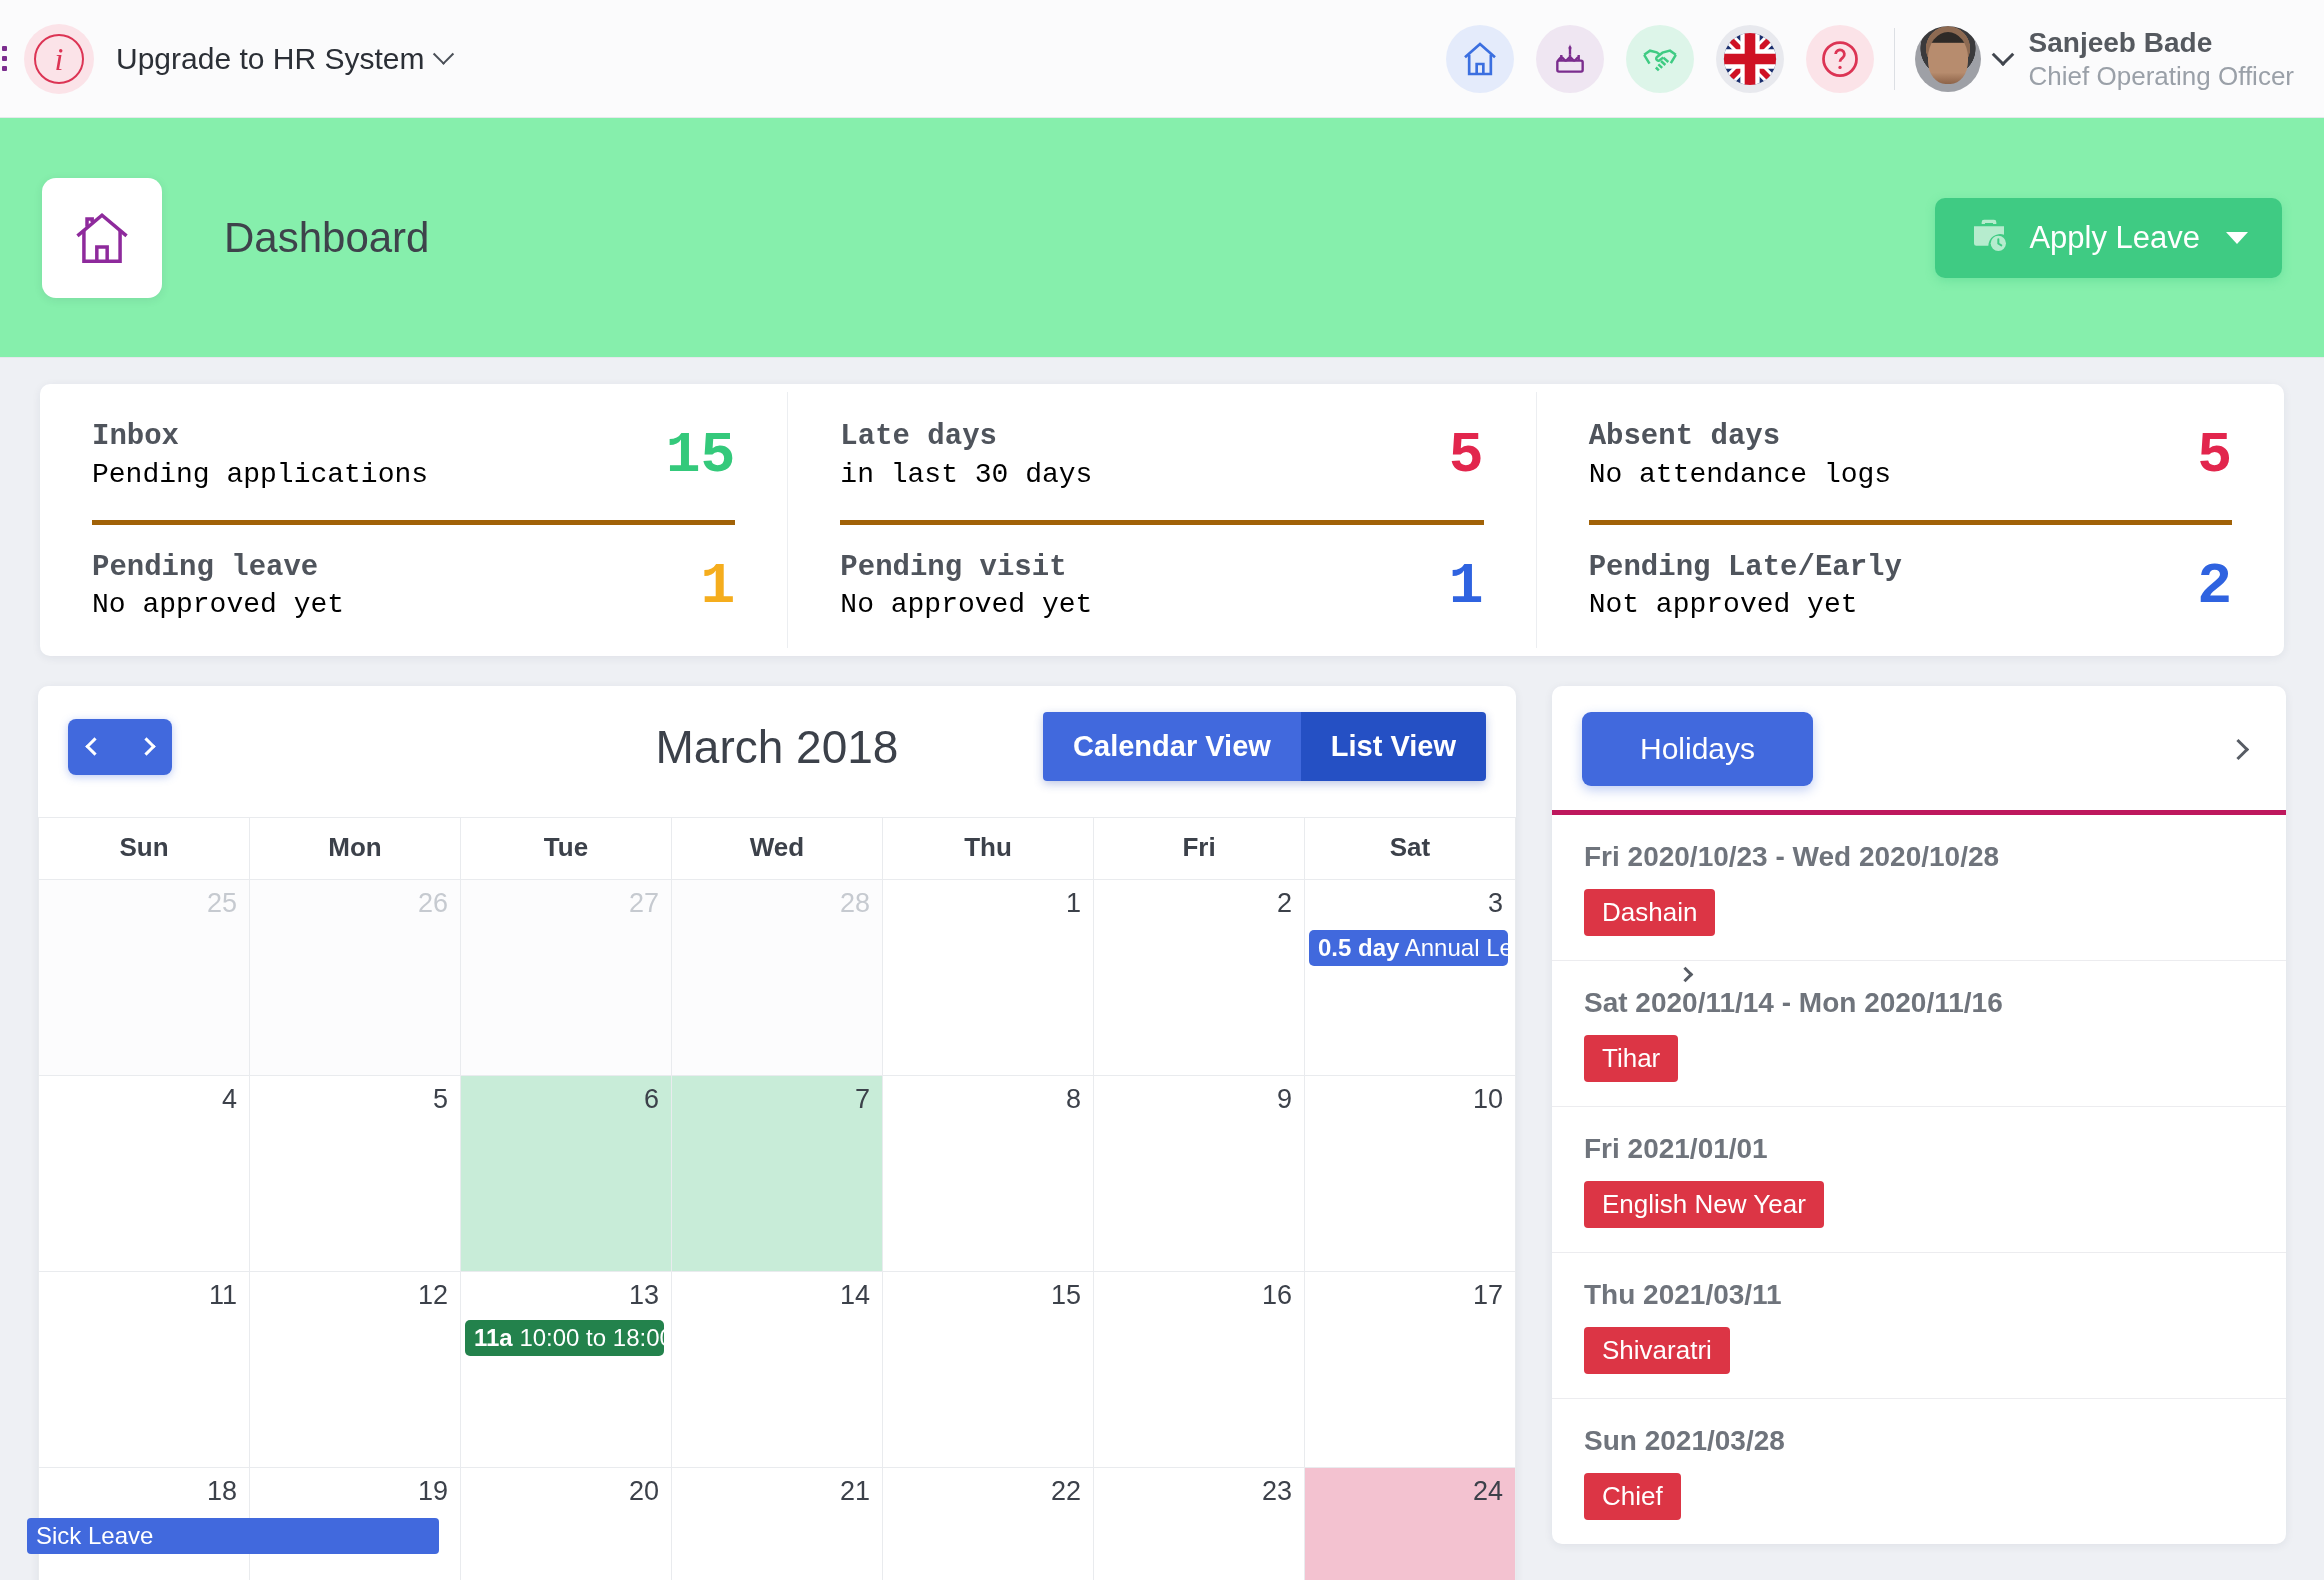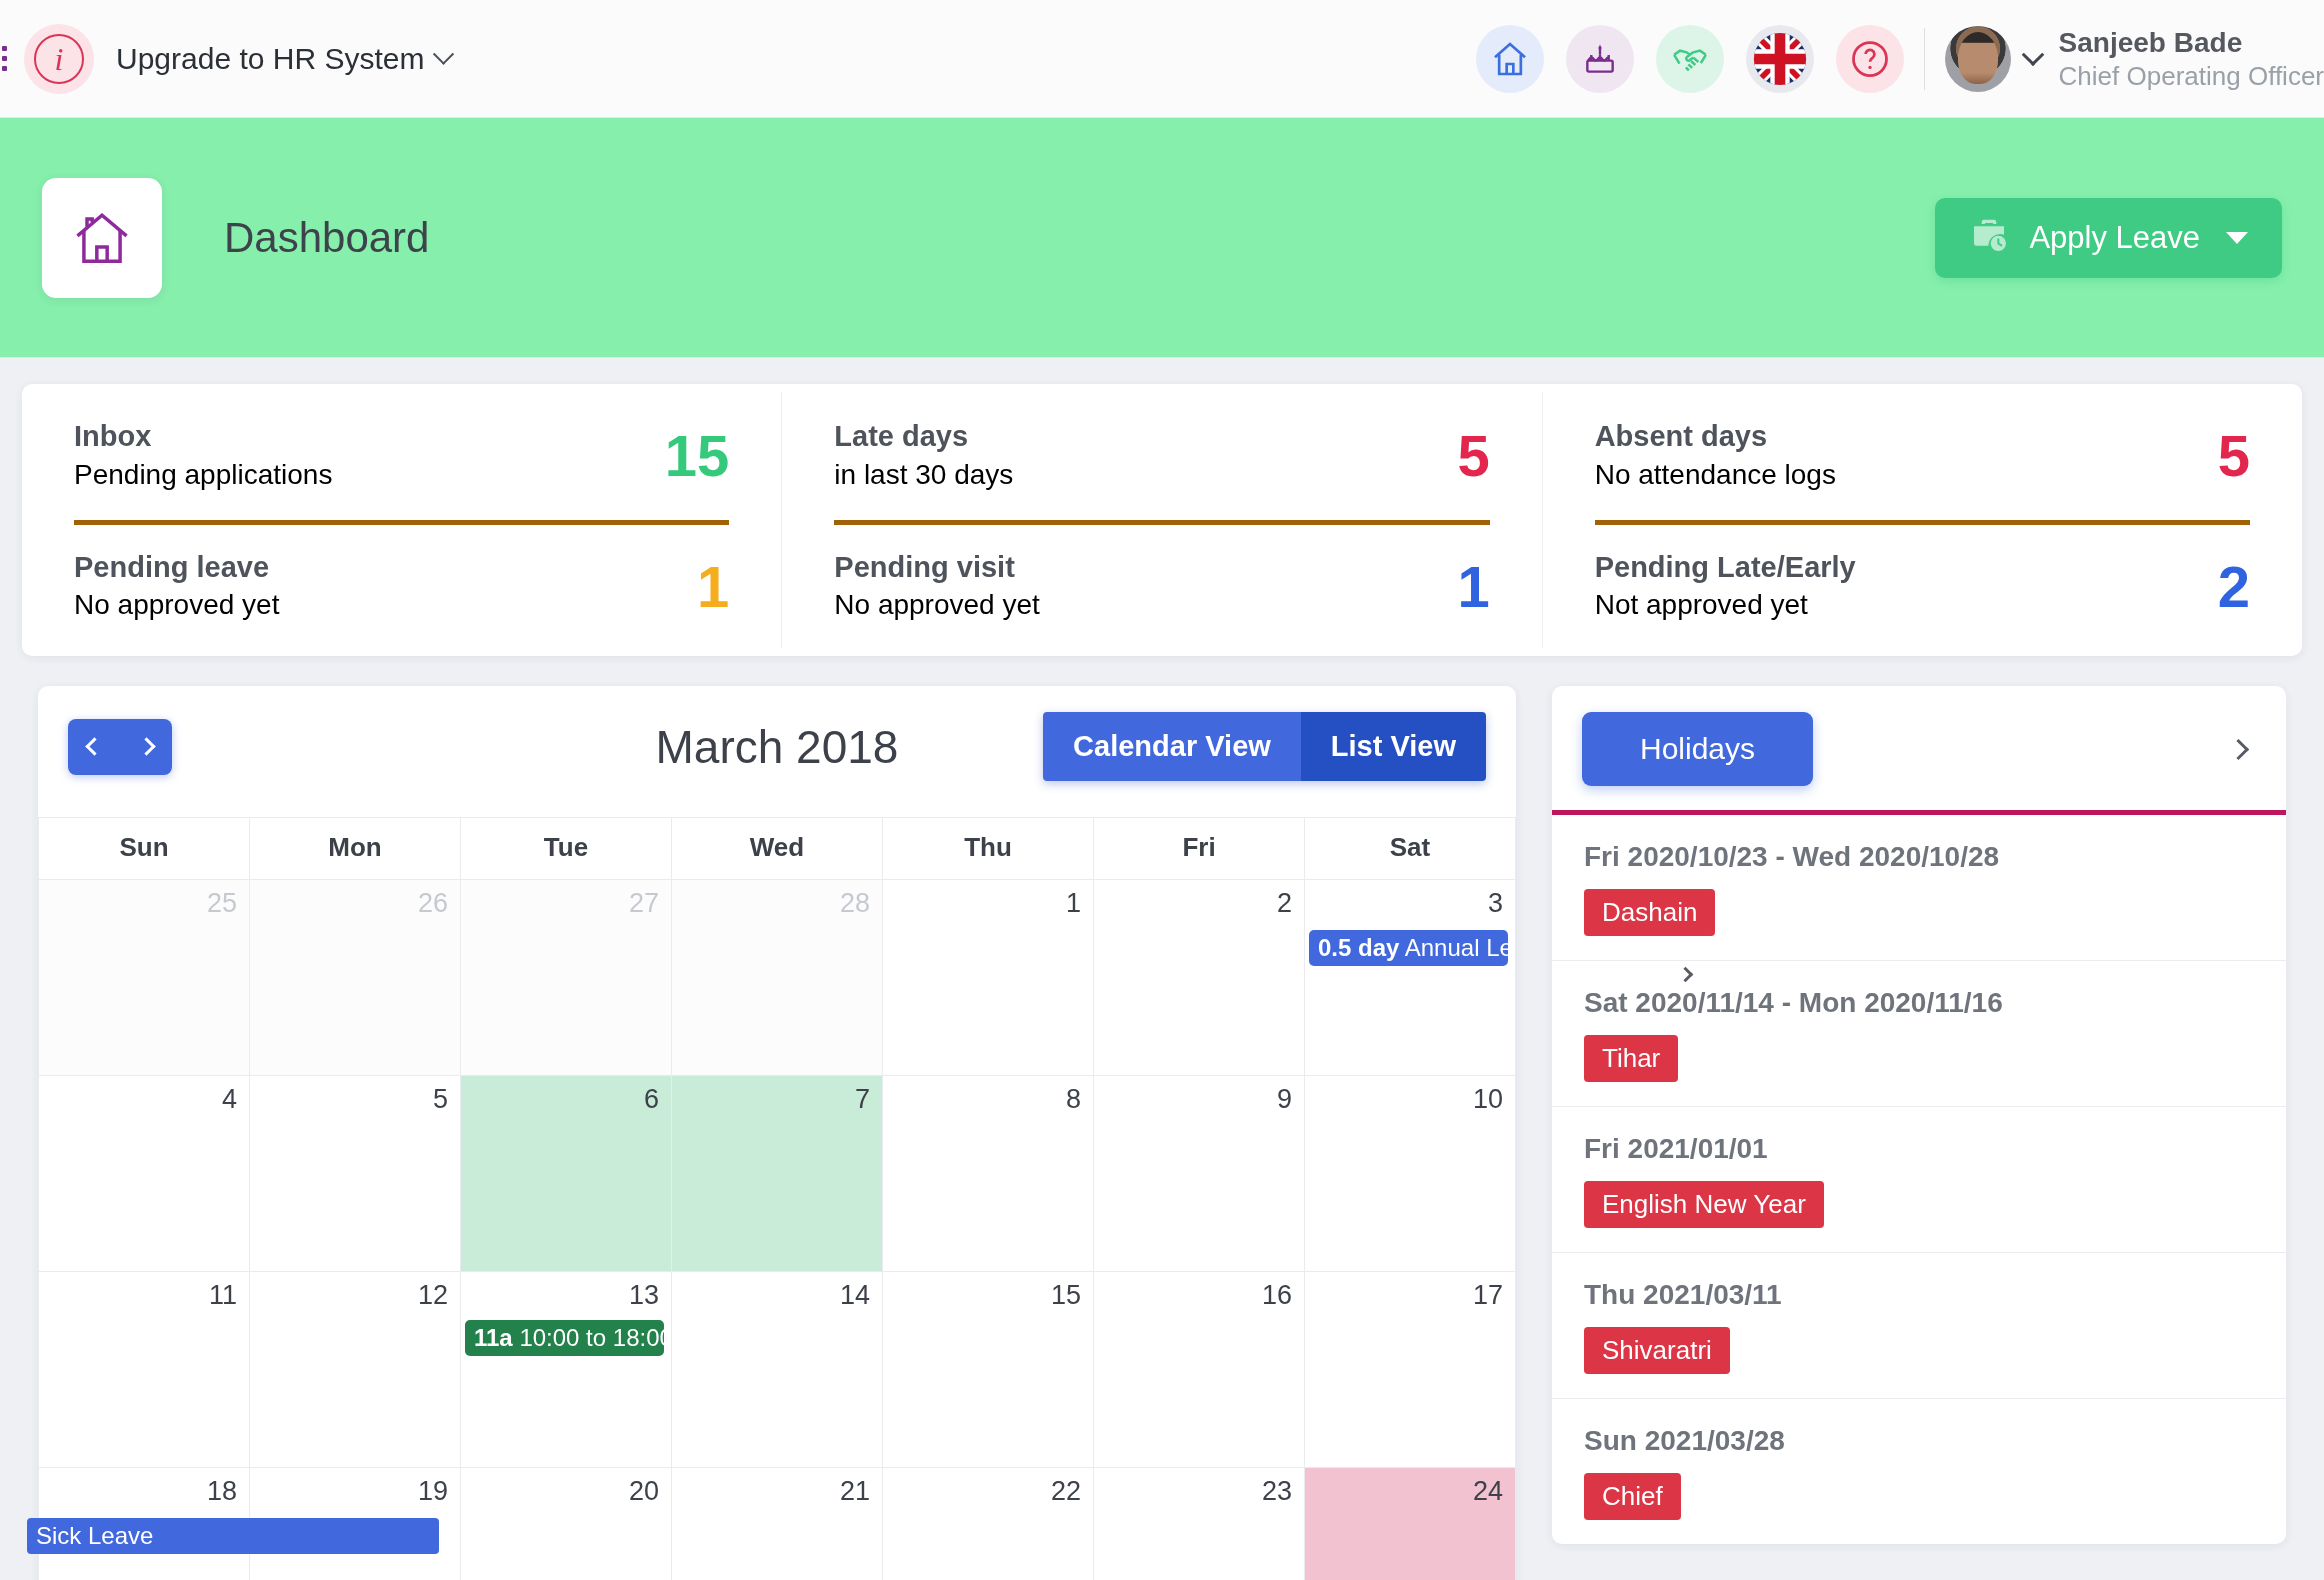--- a/index.html
+++ b/index.html
@@ -65,21 +65,21 @@
     width: 40px; height: 52px; border-radius: 50% 50% 44% 44%;
     background: linear-gradient(#2e2a27 0 20%, #b78c6e 21% 78%, #8d6348 100%);
   }
   .chev-user {
     width: 16px; height: 16px; margin: 0 18px 0 14px;
     border-right: 3px solid #41464e; border-bottom: 3px solid #41464e;
     transform: rotate(45deg) translate(-3px,-3px);
   }
   .user-name { font-size: 28px; font-weight: bold; color: #55595f; line-height: 1.25; }
   .user-role { font-size: 26px; color: #9aa0a8; line-height: 1.25; }
-  .user-block { }
+  .user-block { margin-right: 30px; }
 
   
   .pagehead {
     height: 240px; background: #86efac;
     display: flex; align-items: center; padding: 0 42px;
     border-bottom: 1px solid #e4e7ec;
   }
   .page-icon-box {
     width: 120px; height: 120px; background: #fff; border-radius: 14px;
     box-shadow: 0 2px 10px rgba(30,40,70,.09);
@@ -94,21 +94,21 @@
     display: flex; align-items: center; gap: 20px;
     box-shadow: 0 3px 10px rgba(63,203,131,.35);
   }
   .caret-dn {
     width: 0; height: 0; margin-left: 6px;
     border-left: 11px solid transparent; border-right: 11px solid transparent;
     border-top: 12px solid #fff;
   }
 
   
-  .stats-wrap { padding: 26px 22px 0; }
+  .stats-wrap { padding: 26px 40px 0; font-family: Liberation Mono, monospace; }
   .stats-card {
     background: #fff; border-radius: 10px;
     box-shadow: 0 2px 10px rgba(30,40,70,.07);
     display: flex; padding: 8px 0;
   }
   .stat-col { flex: 1; padding: 0 52px; }
   .stat-col + .stat-col { border-left: 1px solid #eceef1; }
   .stat-row {
     display: flex; align-items: center;
     height: 128px; justify-content: space-between;

